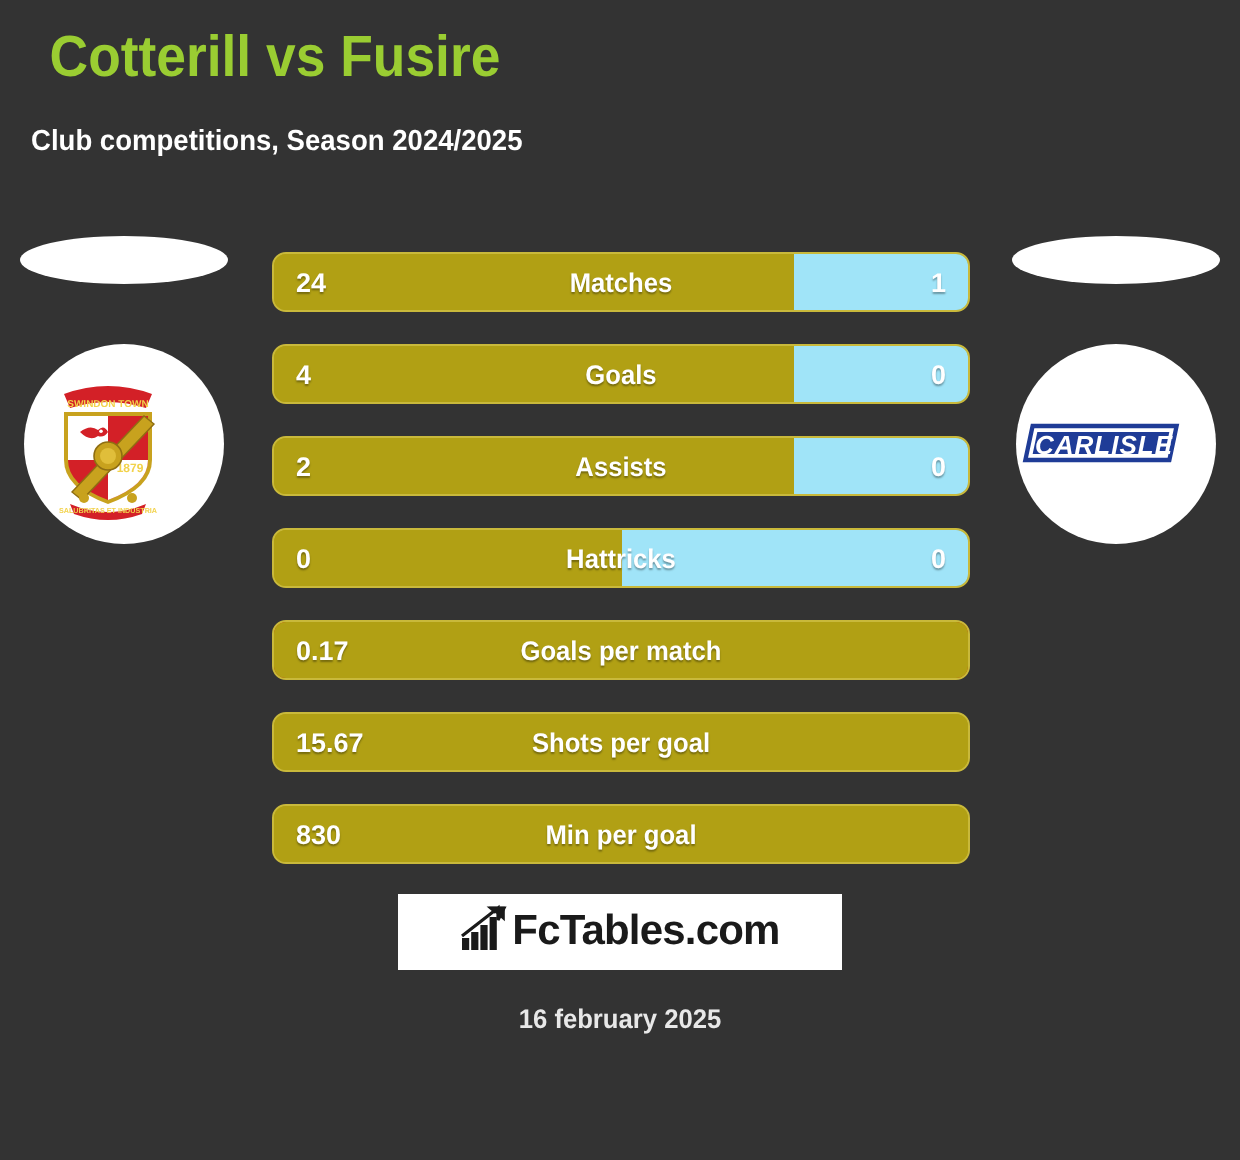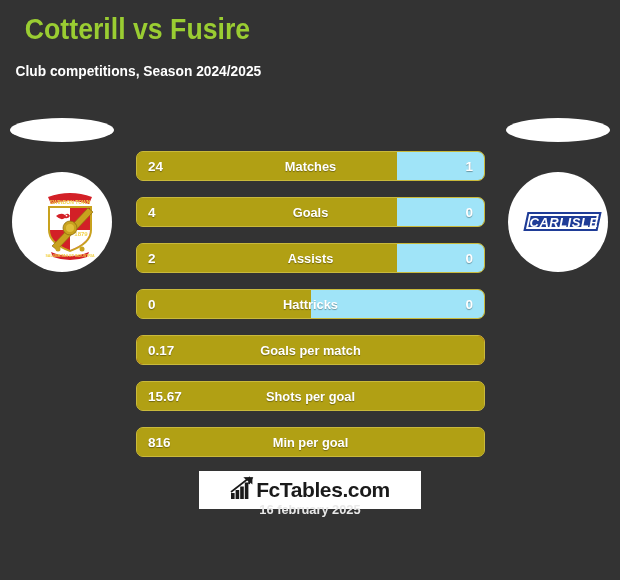--- a/index.html
+++ b/index.html
@@ -67,21 +67,21 @@
   }
 
   .logo-disc {
     width: 100px;
     height: 100px;
     margin: 30px auto 0 auto;
     background: #FFFFFF;
     border-radius: 50%;
     display: flex;
     align-items: center;
-    justify-content: flex-end;
+    justify-content: flex-start;
     overflow: hidden;
   }
 
   .logo-disc svg { display: block; }
 
   
   .stats {
     position: absolute;
     left: 136px;
     top: 126px;
@@ -145,21 +145,20 @@
     left: 50%;
     transform: translateX(-50%);
     top: 447px;
     width: 222px;
     height: 38px;
     background: #FFFFFF;
     display: flex;
     align-items: center;
     justify-content: center;
     gap: 0;
-    margin-top: 24px;
   }
 
   .brand-text {
     font-size: 21px;
     font-weight: bold;
     color: #1A1A1A;
     letter-spacing: -0.4px;
   }
 
   .date {
@@ -223,21 +222,21 @@
           <rect x="10" y="8" width="72" height="17" fill="none" stroke="#1F3C97" stroke-width="2.2"></rect>
           <rect x="13" y="11" width="66" height="11" fill="#1F3C97"></rect>
         </g>
         <text x="44" y="22" font-family="'Liberation Sans',sans-serif" font-size="13" font-weight="bold" font-style="italic" fill="#FFFFFF" text-anchor="middle" letter-spacing="0.5">CARLISLE</text>
       </svg>
     </div>
   </div>
 
   <div class="stats">
 
-    <div class="stat-row" style="background: rgb(177, 160, 20); border-color: rgb(201, 185, 59); margin-top: 25px;">
+    <div class="stat-row" style="background: rgb(177, 160, 20); border-color: rgb(201, 185, 59);">
       <div class="bar-left" style="width: 75%; background: rgb(177, 160, 20);"></div>
       <div class="bar-right" style="width: 25%; background: rgb(160, 228, 248);"></div>
       <div class="val val-left">24</div>
       <div class="stat-label">Matches</div>
       <div class="val val-right">1</div>
     </div>
 
     <div class="stat-row" style="background: rgb(177, 160, 20); border-color: rgb(201, 185, 59);">
       <div class="bar-left" style="width: 75%; background: rgb(177, 160, 20);"></div>
       <div class="bar-right" style="width: 25%; background: rgb(160, 228, 248);"></div>
@@ -269,21 +268,21 @@
     </div>
 
     <div class="stat-row" style="background: rgb(177, 160, 20); border-color: rgb(201, 185, 59);">
       <div class="bar-left" style="width: 100%; background: rgb(177, 160, 20);"></div>
       <div class="val val-left">15.67</div>
       <div class="stat-label">Shots per goal</div>
     </div>
 
     <div class="stat-row" style="background: rgb(177, 160, 20); border-color: rgb(201, 185, 59);">
       <div class="bar-left" style="width: 100%; background: rgb(177, 160, 20);"></div>
-      <div class="val val-left">816</div>
+      <div class="val val-left">830</div>
       <div class="stat-label">Min per goal</div>
     </div>
 
   </div>
 
   <div class="brand">
     <span>
       <svg width="26" height="24" viewBox="0 0 26 24" aria-hidden="true">
         <rect x="1" y="17" width="3.6" height="6" fill="#1A1A1A"></rect>
         <rect x="5.6" y="14" width="3.6" height="9" fill="#1A1A1A"></rect>

